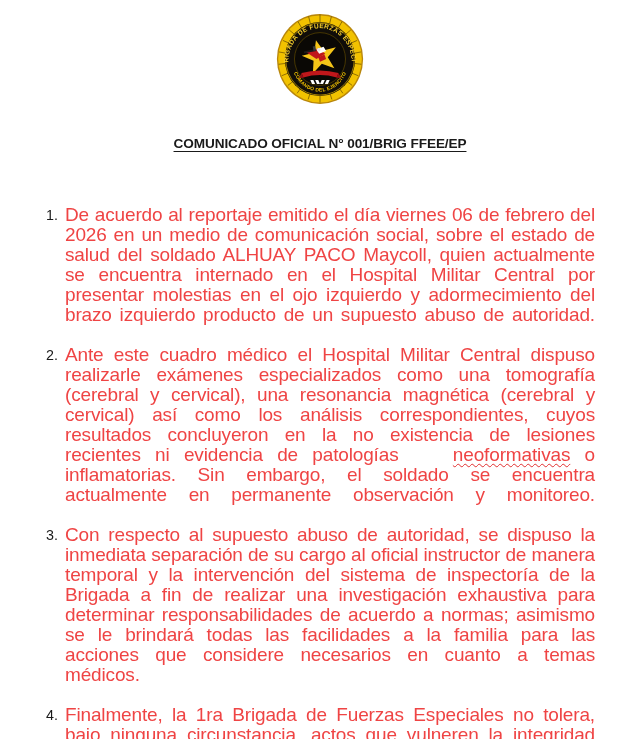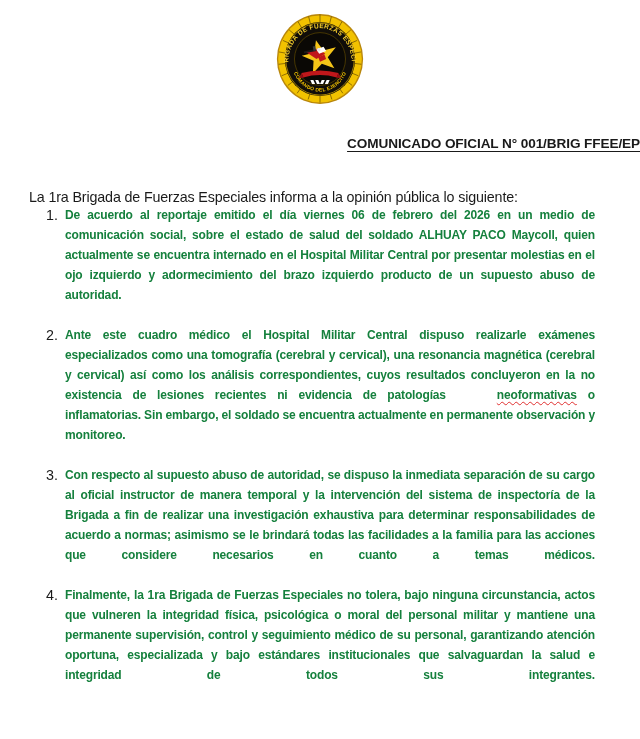--- a/index.html
+++ b/index.html
@@ -38,21 +38,21 @@
     height: 92px;
   }
   .emblem svg { display: block; width: 88px; height: 92px; }
 
   
   .title-row {
     position: absolute;
     left: 0;
     right: 0;
     top: 134px;
-    text-align: right;
+    text-align: center;
   }
   .doc-title {
     display: inline-block;
     font-size: 13.6px;
     font-weight: bold;
     letter-spacing: -0.1px;
     text-decoration: underline;
     text-underline-offset: 3px;
     text-decoration-thickness: 1.4px;
     color: #1a1a1a;
@@ -88,28 +88,27 @@
     width: 36px;
     text-align: right;
     padding-right: 7px;
     font-size: 14.3px;
     line-height: 20px;
     color: #1a1a1a;
     box-sizing: border-box;
   }
   .clause-body {
     flex: 1 1 auto;
-    font-size: 12px;
+    font-size: 19px;
     line-height: 20px;
-    color: #15803d;
+    color: #ef4444;
     text-align: justify;
     text-justify: inter-word;
     letter-spacing: -0.15px;
     hyphens: none;
-    font-weight: bold;
   }
   .clause-body::after {
     content: "";
     display: inline-block;
     width: 100%;
   }
   .misspell {
     position: relative;
     text-decoration-line: underline;
     text-decoration-style: wavy;
@@ -199,21 +198,20 @@
           <polygon points="7.5,-1 11,-1 9,3.5 5.5,3.5"></polygon>
         </g>
       </svg>
     </div>
   </div>
 
   <div class="title-row">
     <span class="doc-title">COMUNICADO OFICIAL N° 001/BRIG FFEE/EP</span>
   </div>
 
-  <p class="intro">La 1ra Brigada de Fuerzas Especiales informa a la opinión pública lo siguiente:</p>
 
   <div class="clauses">
 
     <div class="clause">
       <span class="clause-num">1.</span>
       <span class="clause-body"><span>De acuerdo al reportaje emitido el día viernes 06 de febrero del 2026 en un medio de comunicación social, sobre el estado de salud del soldado ALHUAY PACO Maycoll, quien actualmente se encuentra internado en el Hospital Militar Central por presentar molestias en el ojo izquierdo y adormecimiento del brazo izquierdo producto de un supuesto abuso de autoridad.</span></span>
     </div>
 
     <div class="clause">
       <span class="clause-num">2.</span>

